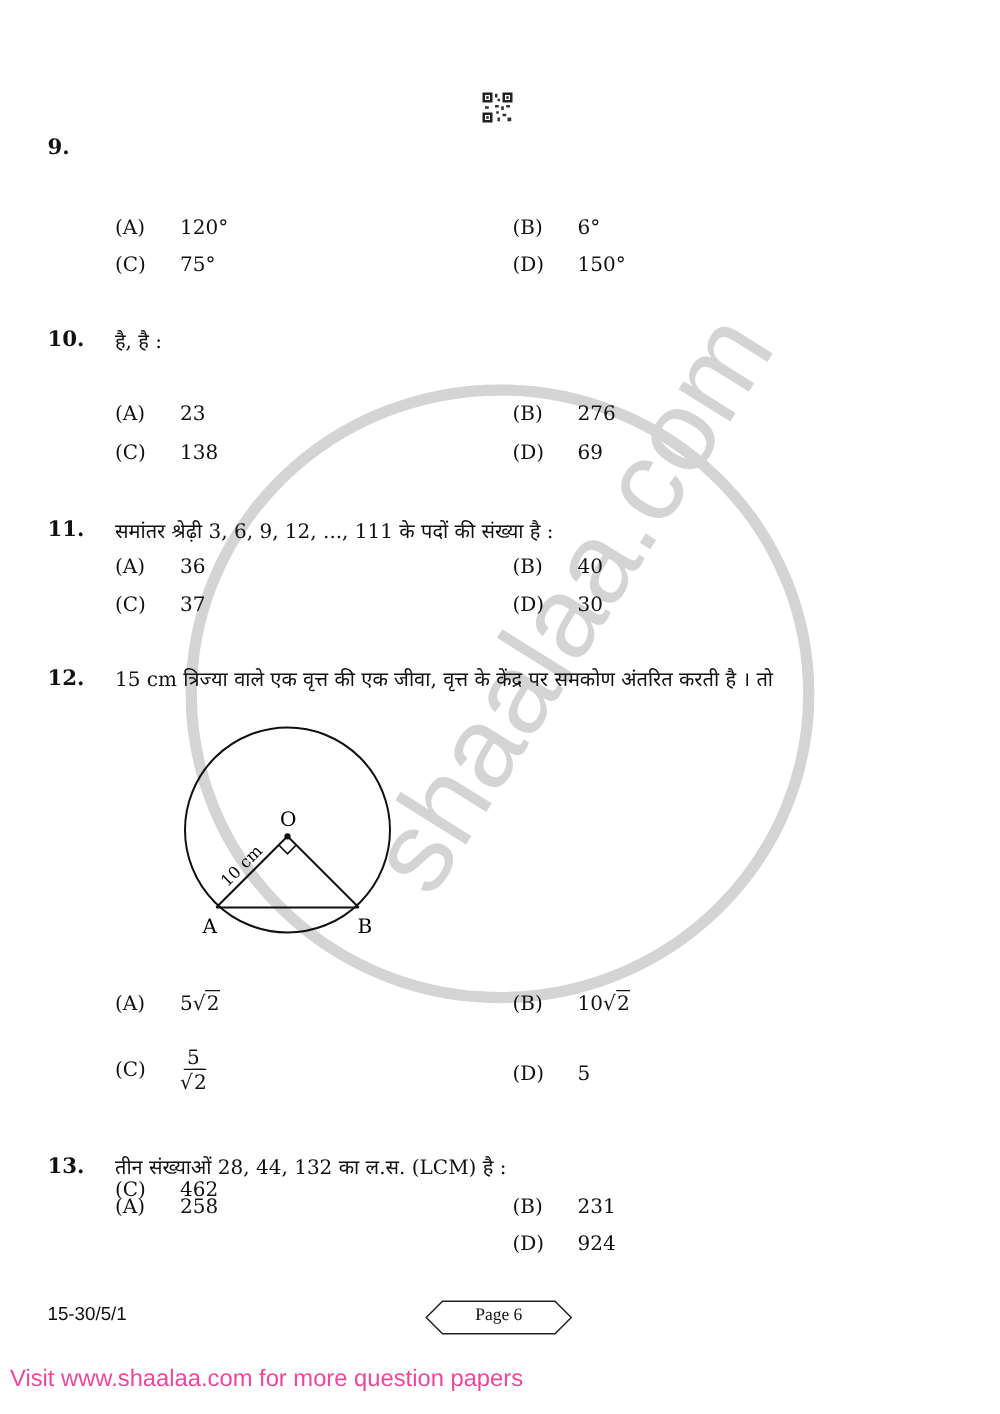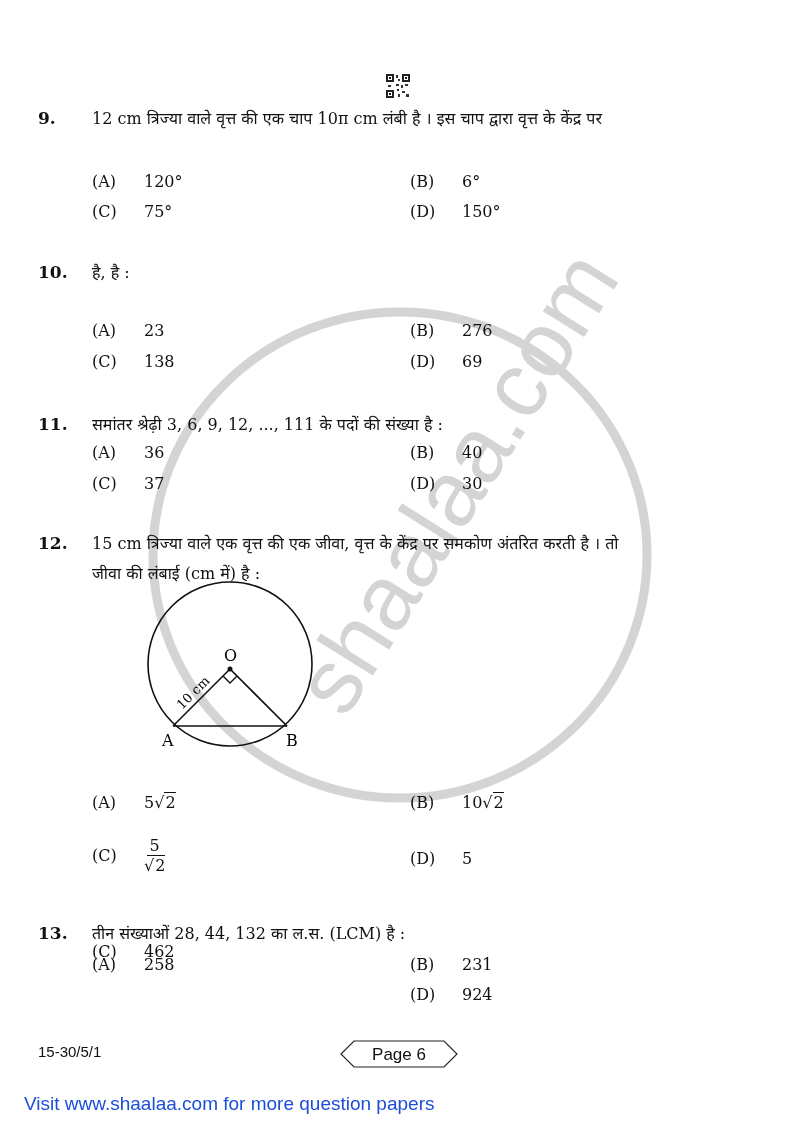--- a/index.html
+++ b/index.html
@@ -6,22 +6,22 @@
     body { width: 800px; height: 1131px; position: relative; overflow: hidden;
            font-family: "DejaVu Serif", "Liberation Serif", serif; color: #111; }
     .abs { position: absolute; }
     .qnum { position: absolute; left: 38px; font-weight: bold; font-size: 17px; }
     .qtext { position: absolute; left: 92px; width: 630px; font-size: 16px; line-height: 30px; }
     .opt { position: absolute; font-size: 16px; }
     .opt .lbl { display: inline-block; width: 52px; }
     .footer-code { left: 38px; top: 1043px; font-family: Liberation Sans, sans-serif; font-size: 15px; }
     .page-badge { left: 340px; top: 1040px; width: 118px; height: 28px; }
     .page-badge span { position: absolute; left: 0; width: 118px; top: 5px; text-align: center;
-                       font-family: Liberation Sans, sans-serif; font-size: 17px; }
-    .visit { left: 24px; top: 1093px; font-family: "Liberation Sans", sans-serif; font-size: 19px; color: #1d4ed8; }
+                       font-family: Liberation Serif, serif; font-size: 14px; }
+    .visit { left: 8px; top: 1093px; font-family: "Liberation Sans", sans-serif; font-size: 19px; color: #ec4899; }
     .frac { display: inline-flex; flex-direction: column; align-items: center; vertical-align: middle; line-height: 1.2; }
     .frac .num { border-bottom: 1px solid #111; padding: 0 3px; }
     .sqrt { border-top: 1px solid #111; padding-left: 1px; }
     .qr { left: 385px; top: 73px; width: 26px; height: 26px; }
     .watermark { left: 0; top: 0; width: 800px; height: 1131px; pointer-events: none; }
   </style>
 </head>
 <body>
 
 <svg class="abs watermark" viewBox="0 0 800 1131">
@@ -47,21 +47,20 @@
   <rect x="20" y="11" width="3" height="2" fill="#333"></rect>
     <rect x="12" y="16" width="2" height="2" fill="#333"></rect>
   <rect x="17" y="18" width="3" height="2" fill="#333"></rect>
     <rect x="21" y="21" width="3" height="3" fill="#333"></rect>
   <rect x="13" y="21" width="2" height="3" fill="#333"></rect>
     <rect x="3" y="12" width="3" height="2" fill="#333"></rect>
 </svg>
 
 <div class="qnum" style="top:108px">9.</div>
 <div class="qtext" style="top:104px">
-  <div>12 cm त्रिज्या वाले वृत्त की एक चाप 10π cm लंबी है । इस चाप द्वारा वृत्त के केंद्र पर</div>
 </div>
 <div class="opt" style="left:92px;top:172px"><span class="lbl">(A)</span><span>120°</span></div>
 <div class="opt" style="left:410px;top:172px"><span class="lbl">(B)</span><span>6°</span></div>
 <div class="opt" style="left:92px;top:202px"><span class="lbl">(C)</span><span>75°</span></div>
 <div class="opt" style="left:410px;top:202px"><span class="lbl">(D)</span><span>150°</span></div>
 
 <div class="qnum" style="top:262px">10.</div>
 <div class="qtext" style="top:258px">
   <div>है, है :</div>
 </div>
@@ -75,21 +74,20 @@
   <div>समांतर श्रेढ़ी 3, 6, 9, 12, ..., 111 के पदों की संख्या है :</div>
 </div>
 <div class="opt" style="left:92px;top:443px"><span class="lbl">(A)</span><span>36</span></div>
 <div class="opt" style="left:410px;top:443px"><span class="lbl">(B)</span><span>40</span></div>
 <div class="opt" style="left:92px;top:474px"><span class="lbl">(C)</span><span>37</span></div>
 <div class="opt" style="left:410px;top:474px"><span class="lbl">(D)</span><span>30</span></div>
 
 <div class="qnum" style="top:533px">12.</div>
 <div class="qtext" style="top:529px">
   <div>15 cm त्रिज्या वाले एक वृत्त की एक जीवा, वृत्त के केंद्र पर समकोण अंतरित करती है । तो</div>
-  <div>जीवा की लंबाई (cm में) है :</div>
 </div>
 
 <svg class="abs" style="left:140px;top:580px" width="180" height="180" viewBox="0 0 180 180">
   <circle cx="90" cy="84" r="82" fill="none" stroke="#111" stroke-width="1.6"></circle>
   <line x1="90" y1="89" x2="33" y2="146" stroke="#111" stroke-width="1.6"></line>
   <line x1="90" y1="89" x2="147" y2="146" stroke="#111" stroke-width="1.6"></line>
   <line x1="33" y1="146" x2="147" y2="146" stroke="#111" stroke-width="1.6"></line>
   <polyline points="83,96 90,103 97,96" fill="none" stroke="#111" stroke-width="1.4"></polyline>
   <circle cx="90" cy="89" r="2.5" fill="#111"></circle>
   <text x="84" y="81" font-size="16" font-family="DejaVu Serif, serif">O</text>

